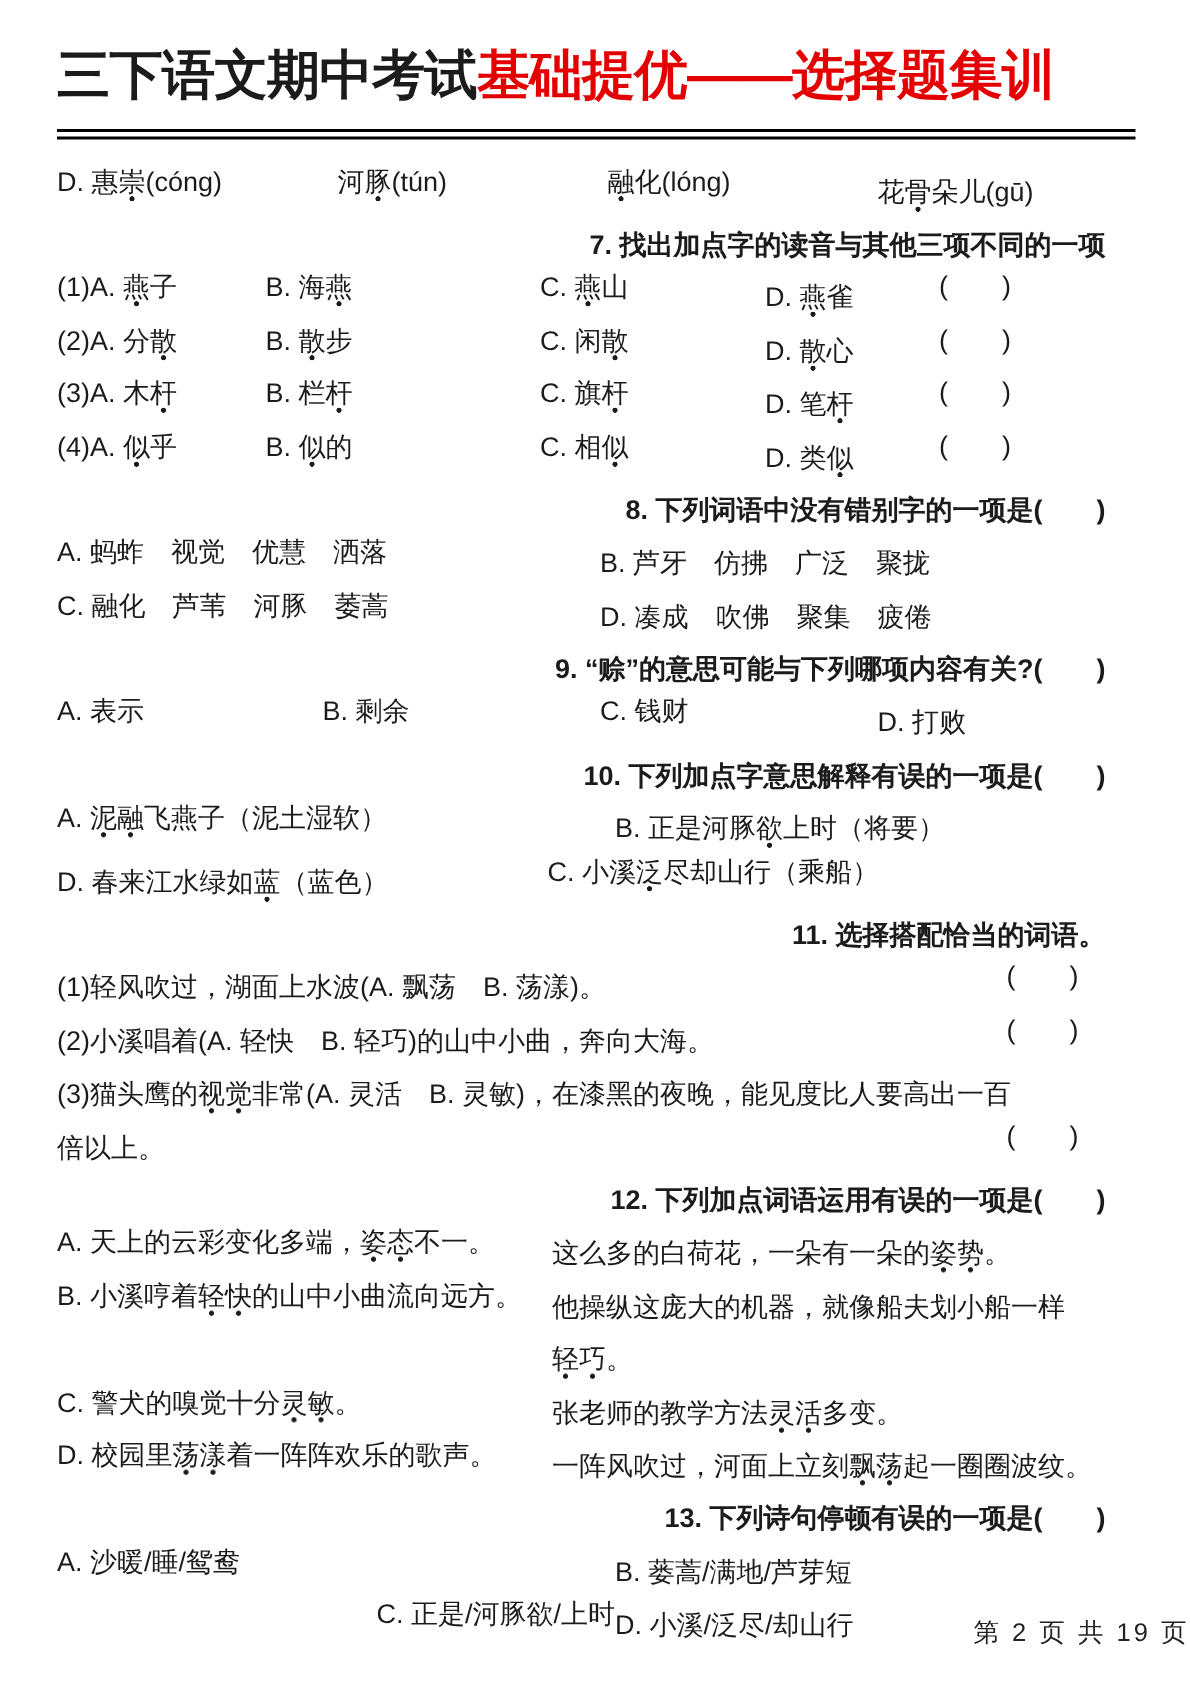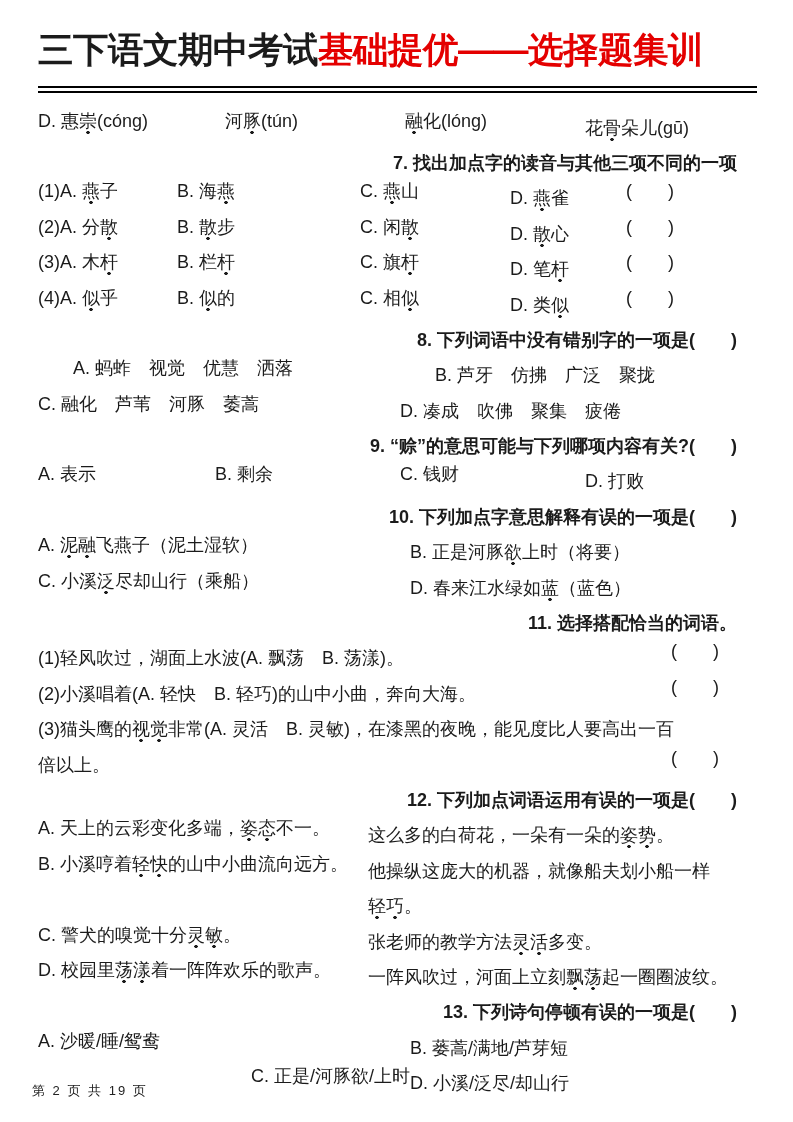--- a/index.html
+++ b/index.html
@@ -44,22 +44,22 @@
   }
   .br {
     position:absolute;
     top:50%;
     transform:translateY(-50%);
     font-weight:normal;
   }
   .footer {
     position:absolute;
     left:0; right:0; bottom:22px;
-    text-align:left;
-    font-size:13px;
+    text-align:right;
+    font-size:17px;
     letter-spacing:2px;
     color:#222222;
     padding-left:32px;
   }
 </style>
 </head>
 <body>
 
 <div class="page">
   <div class="header">
@@ -67,27 +67,27 @@
   </div>
 
   <div class="content">
       <div class="line"><span class="cell" style="width: 187px;"><span>D. 惠</span><span class="dot">崇</span><span>(cóng)</span></span><span class="cell" style="width: 180px;"><span>河</span><span class="dot">豚</span><span>(tún)</span></span><span class="cell" style="width: 180px;"><span class="dot">融</span><span>化(lóng)</span></span><span class="cell last"><span>花</span><span class="dot">骨</span><span>朵儿(gū)</span></span></div>
       <div class="line q"><span class="cell last"><span>7. 找出加点字的读音与其他三项不同的一项</span></span></div>
       <div class="line"><span class="cell" style="width: 139px;"><span>(1)A. </span><span class="dot">燕</span><span>子</span></span><span class="cell" style="width: 183px;"><span>B. 海</span><span class="dot">燕</span></span><span class="cell" style="width: 150px;"><span>C. </span><span class="dot">燕</span><span>山</span></span><span class="cell last"><span>D. </span><span class="dot">燕</span><span>雀</span></span><span class="br" style="right: 63px;">(  )</span></div>
       <div class="line"><span class="cell" style="width: 139px;"><span>(2)A. 分</span><span class="dot">散</span></span><span class="cell" style="width: 183px;"><span>B. </span><span class="dot">散</span><span>步</span></span><span class="cell" style="width: 150px;"><span>C. 闲</span><span class="dot">散</span></span><span class="cell last"><span>D. </span><span class="dot">散</span><span>心</span></span><span class="br" style="right: 63px;">(  )</span></div>
       <div class="line"><span class="cell" style="width: 139px;"><span>(3)A. 木</span><span class="dot">杆</span></span><span class="cell" style="width: 183px;"><span>B. 栏</span><span class="dot">杆</span></span><span class="cell" style="width: 150px;"><span>C. 旗</span><span class="dot">杆</span></span><span class="cell last"><span>D. 笔</span><span class="dot">杆</span></span><span class="br" style="right: 63px;">(  )</span></div>
       <div class="line"><span class="cell" style="width: 139px;"><span>(4)A. </span><span class="dot">似</span><span>乎</span></span><span class="cell" style="width: 183px;"><span>B. </span><span class="dot">似</span><span>的</span></span><span class="cell" style="width: 150px;"><span>C. 相</span><span class="dot">似</span></span><span class="cell last"><span>D. 类</span><span class="dot">似</span></span><span class="br" style="right: 63px;">(  )</span></div>
       <div class="line q"><span class="cell last"><span>8. 下列词语中没有错别字的一项是(  )</span></span></div>
-      <div class="line"><span class="cell" style="width: 362px; margin-left: 35px;"><span>A. 蚂蚱　视觉　优慧　洒落</span></span><span class="cell last"><span>B. 芦牙　仿拂　广泛　聚拢</span></span></div>
+      <div class="line"><span class="cell" style="width: 362px;"><span>A. 蚂蚱　视觉　优慧　洒落</span></span><span class="cell last"><span>B. 芦牙　仿拂　广泛　聚拢</span></span></div>
       <div class="line"><span class="cell" style="width: 362px;"><span>C. 融化　芦苇　河豚　萎蒿</span></span><span class="cell last"><span>D. 凑成　吹佛　聚集　疲倦</span></span></div>
       <div class="line q"><span class="cell last"><span>9. “赊”的意思可能与下列哪项内容有关?(  )</span></span></div>
       <div class="line"><span class="cell" style="width: 177px;"><span>A. 表示</span></span><span class="cell" style="width: 185px;"><span>B. 剩余</span></span><span class="cell" style="width: 185px;"><span>C. 钱财</span></span><span class="cell last"><span>D. 打败</span></span></div>
       <div class="line q"><span class="cell last"><span>10. 下列加点字意思解释有误的一项是(  )</span></span></div>
       <div class="line"><span class="cell" style="width: 372px;"><span>A. </span><span class="dot">泥融</span><span>飞燕子（泥土湿软）</span></span><span class="cell last"><span>B. 正是河豚</span><span class="dot">欲</span><span>上时（将要）</span></span></div>
-      <div class="line"><span class="cell" style="width: 372px;"><span>C. 小溪</span><span class="dot">泛</span><span>尽却山行（乘船）</span></span><span class="cell last"><span>D. 春来江水绿如</span><span class="dot">蓝</span><span>（蓝色）</span></span></div>
+      <div class="line"><span class="cell last"><span>D. 春来江水绿如</span><span class="dot">蓝</span><span>（蓝色）</span></span><span class="cell" style="width: 372px;"><span>C. 小溪</span><span class="dot">泛</span><span>尽却山行（乘船）</span></span></div>
       <div class="line q"><span class="cell last"><span>11. 选择搭配恰当的词语。</span></span></div>
       <div class="line"><span class="cell last"><span>(1)轻风吹过，湖面上水波(A. 飘荡　B. 荡漾)。</span></span><span class="br" style="right: 18px;">(  )</span></div>
       <div class="line"><span class="cell last"><span>(2)小溪唱着(A. 轻快　B. 轻巧)的山中小曲，奔向大海。</span></span><span class="br" style="right: 18px;">(  )</span></div>
       <div class="line"><span class="cell last"><span>(3)猫头鹰的</span><span class="dot">视觉</span><span>非常(A. 灵活　B. 灵敏)，在漆黑的夜晚，能见度比人要高出一百</span></span></div>
       <div class="line"><span class="cell last"><span>倍以上。</span></span><span class="br" style="right: 18px;">(  )</span></div>
       <div class="line q"><span class="cell last"><span>12. 下列加点词语运用有误的一项是(  )</span></span></div>
       <div class="line"><span class="cell" style="width: 330px;"><span>A. 天上的云彩变化多端，</span><span class="dot">姿态</span><span>不一。</span></span><span class="cell last"><span>这么多的白荷花，一朵有一朵的</span><span class="dot">姿势</span><span>。</span></span></div>
       <div class="line"><span class="cell" style="width: 330px;"><span>B. 小溪哼着</span><span class="dot">轻快</span><span>的山中小曲流向远方。</span></span><span class="cell last"><span>他操纵这庞大的机器，就像船夫划小船一样</span></span></div>
       <div class="line"><span class="cell" style="width: 330px;"></span><span class="cell last"><span class="dot">轻巧</span><span>。</span></span></div>
       <div class="line"><span class="cell" style="width: 330px;"><span>C. 警犬的嗅觉十分</span><span class="dot">灵敏</span><span>。</span></span><span class="cell last"><span>张老师的教学方法</span><span class="dot">灵活</span><span>多变。</span></span></div>

